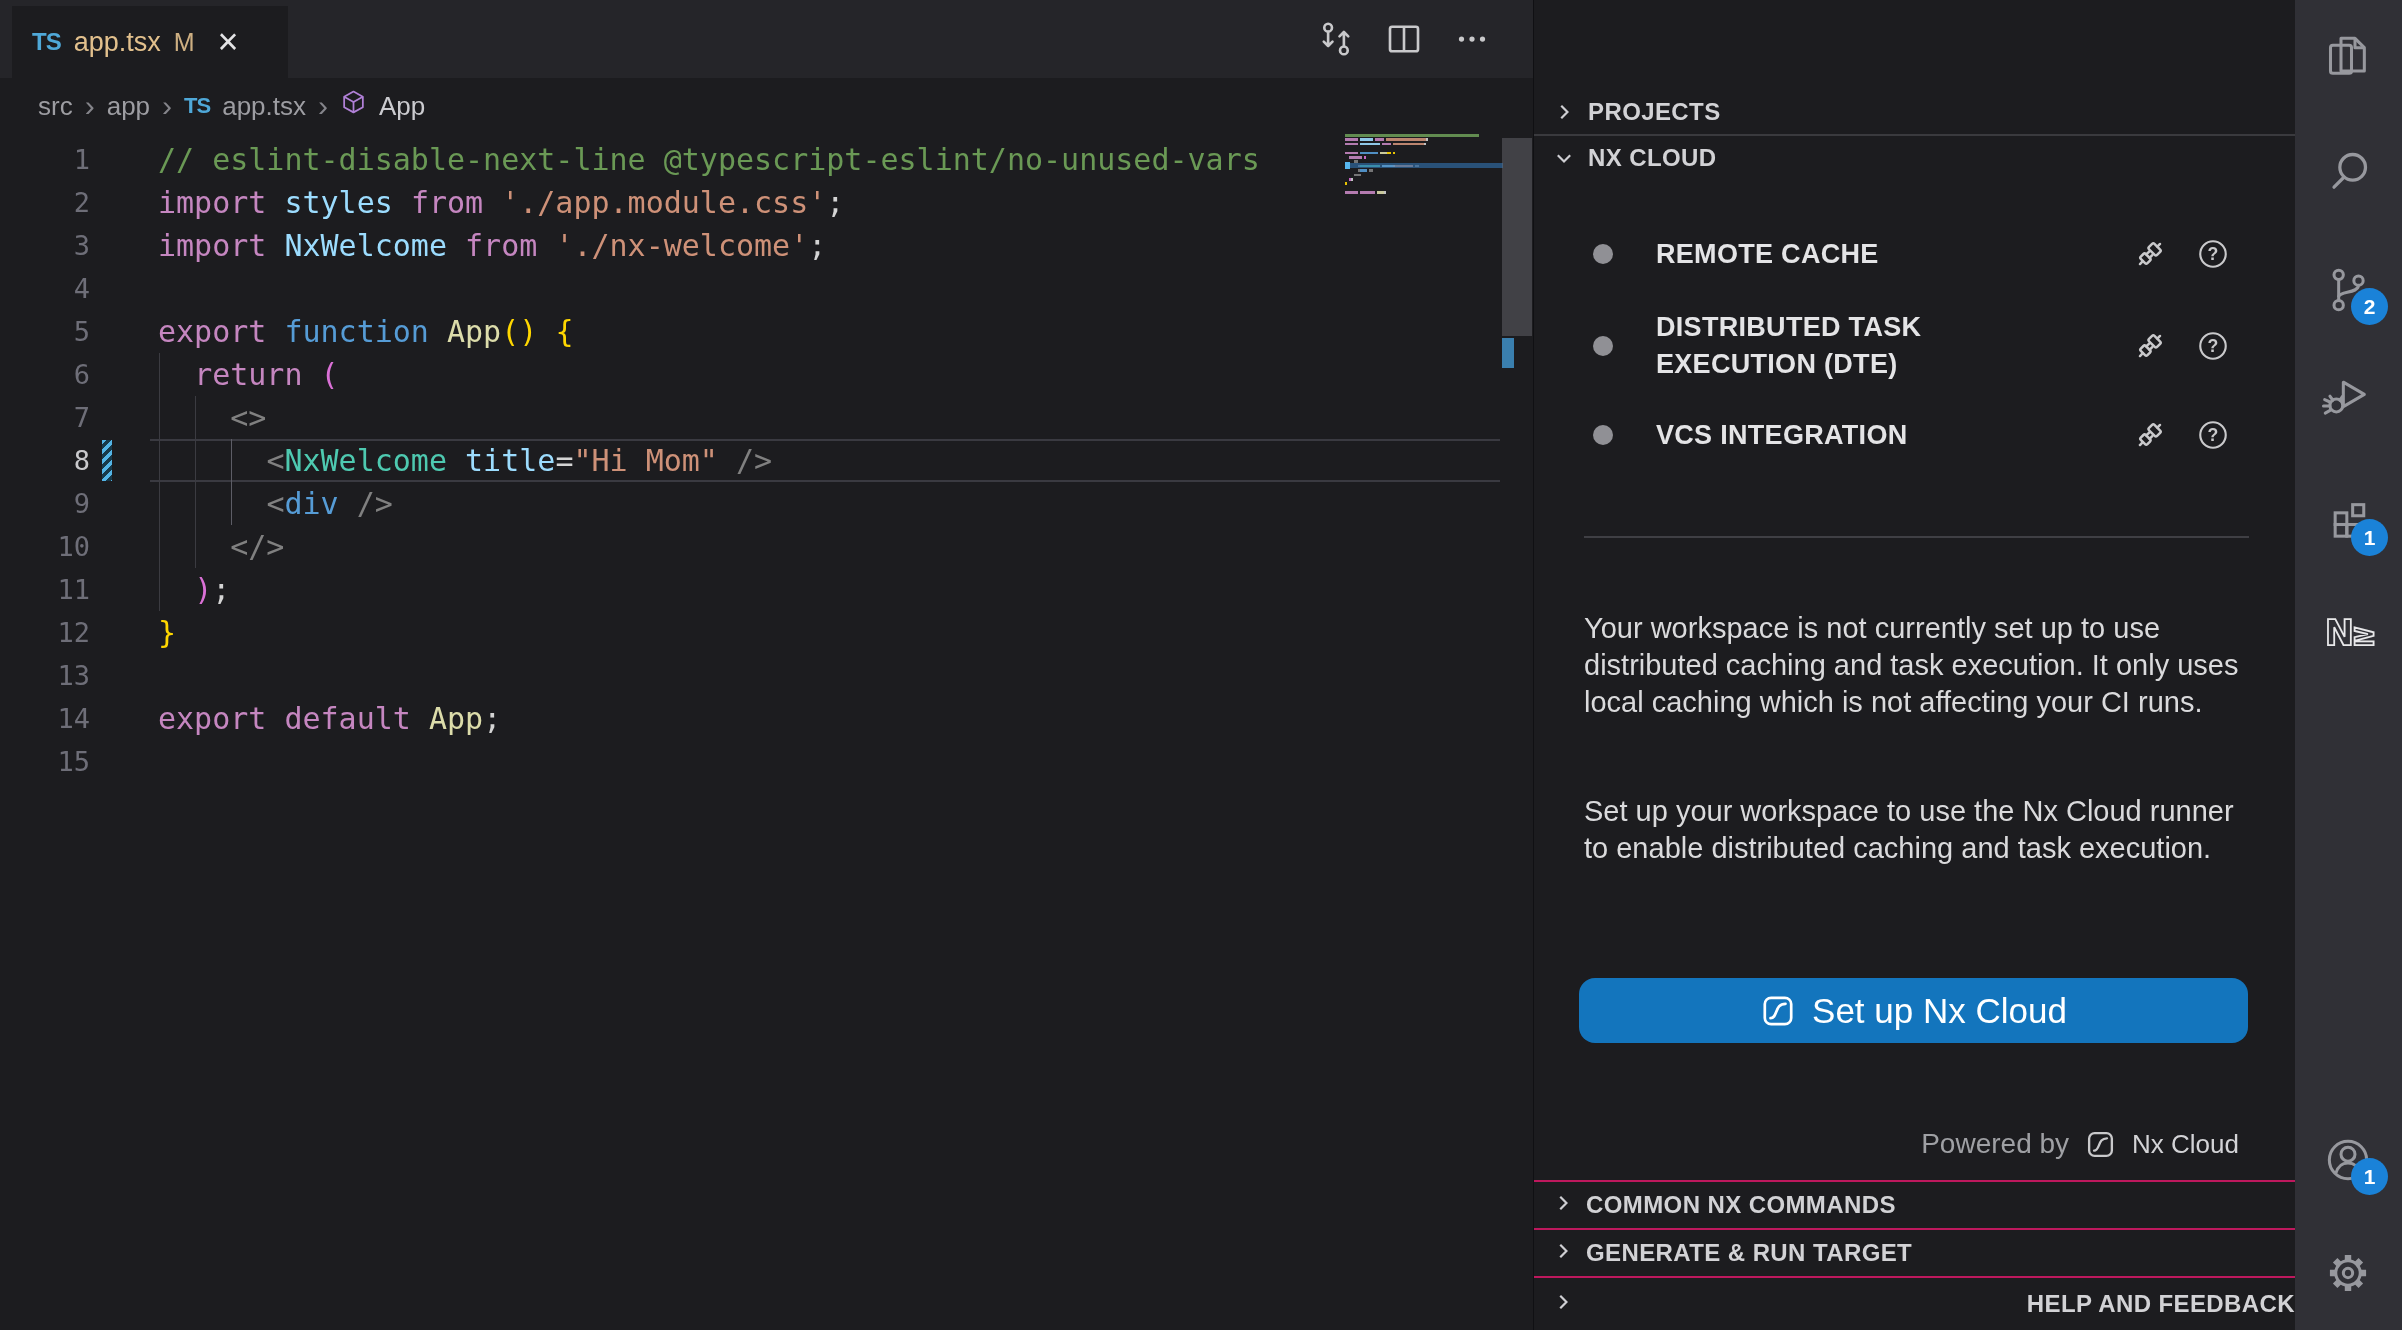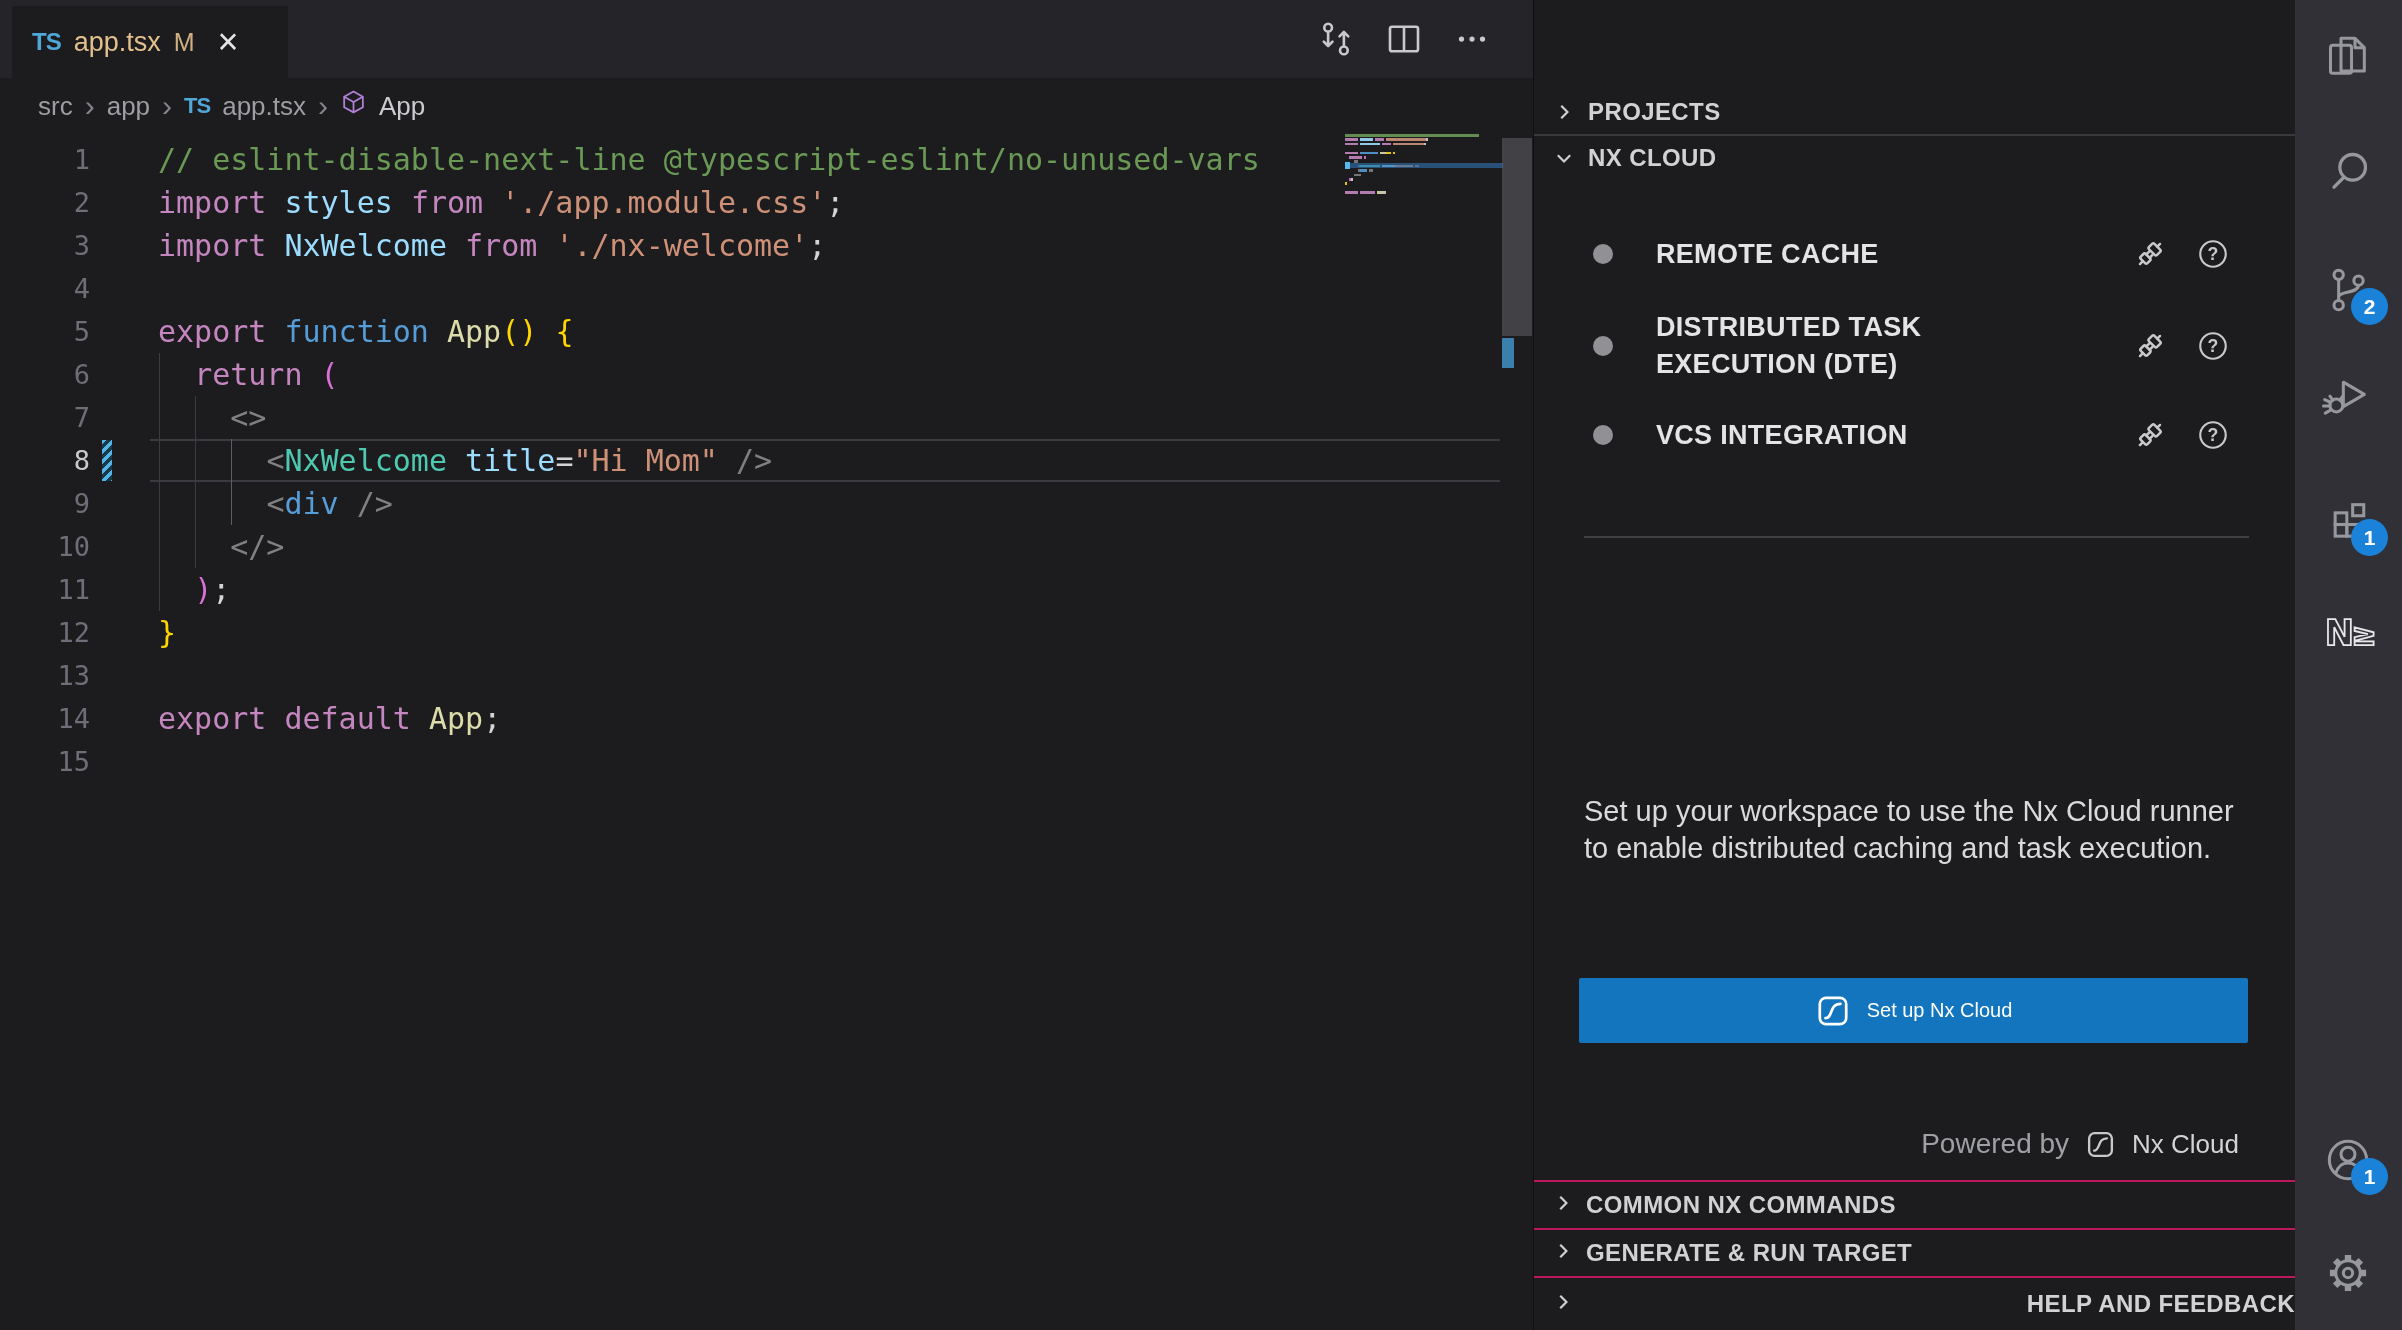--- a/index.html
+++ b/index.html
@@ -70,21 +70,21 @@
             font-size:27px; font-weight:bold; color:#e4e4e6; line-height:37px; letter-spacing:.3px; }
   .nx-item-icons { position:absolute; left:596px; top:50%; transform:translateY(-50%);
             display:flex; align-items:center; gap:26px; }
   .nx-item-icons svg { display:block; cursor:pointer; }
 
   #webview-divider { position:absolute; left:50px; top:536px; width:665px; height:0; border-top:2px solid #3f3f44; }
   .panel-para { position:absolute; left:50px; width:680px; font-size:29px; line-height:37px; color:#dadadc; }
   #para-1 { top:610px; } #para-2 { top:793px; }
 
   #setup-btn { position:absolute; left:45px; top:978px; width:669px; height:65px; background:#1375bd;
-      border:none; border-radius:2px; color:#fff; font-size:20px; font-family:"Liberation Sans",sans-serif;
+      border:none; border-radius:16px; color:#fff; font-size:35px; font-family:"Liberation Sans",sans-serif;
       display:flex; align-items:center; justify-content:center; gap:16px; cursor:pointer; }
   #powered-row { position:absolute; right:56px; top:1128px; display:flex; align-items:center; gap:16px; }
   #powered-label { font-size:28px; color:#9fa0a4; }
   #powered-brand { font-size:26px; color:#d3d3d6; }
 
   .bottom-section { position:absolute; left:0; width:100%; height:48px; border-top:2px solid #be185d;
       display:flex; align-items:center; gap:12px; padding-left:18px; cursor:pointer; }
   #bs-0 { top:1180px; } #bs-1 { top:1228px; } #bs-2 { top:1276px; height:54px;justify-content:space-between; }
 
   
@@ -361,20 +361,21 @@
       </svg>
       <svg width="34" height="34" viewBox="0 0 24 24" fill="none" stroke="#c9c9cb" stroke-width="1.5">
         <circle cx="12" cy="12" r="9"></circle>
           <text x="12" y="16.4" text-anchor="middle" font-size="12.5" font-weight="bold" fill="#c9c9cb" stroke="none" font-family="Liberation Sans, sans-serif">?</text>
       </svg>
     </span>
   </div>
 
   <div id="webview-divider"></div>
 
+  <p class="panel-para" id="para-1">Your workspace is not currently set up to use distributed caching and task execution. It only uses local caching which is not affecting your CI runs.</p>
   <p class="panel-para" id="para-2">Set up your workspace to use the Nx Cloud runner to enable distributed caching and task execution.</p>
 
   <button id="setup-btn">
     <svg width="36" height="36" viewBox="0 0 24 24" fill="none" stroke="#ffffff" stroke-width="1.8" stroke-linecap="round">
       <rect x="3.2" y="3.2" width="17.6" height="17.6" rx="4.2"></rect>
       <path d="M7 16.8 C12 16.8 9.5 7.2 17 7.2"></path>
     </svg>
     <span>Set up Nx Cloud</span>
   </button>
 

